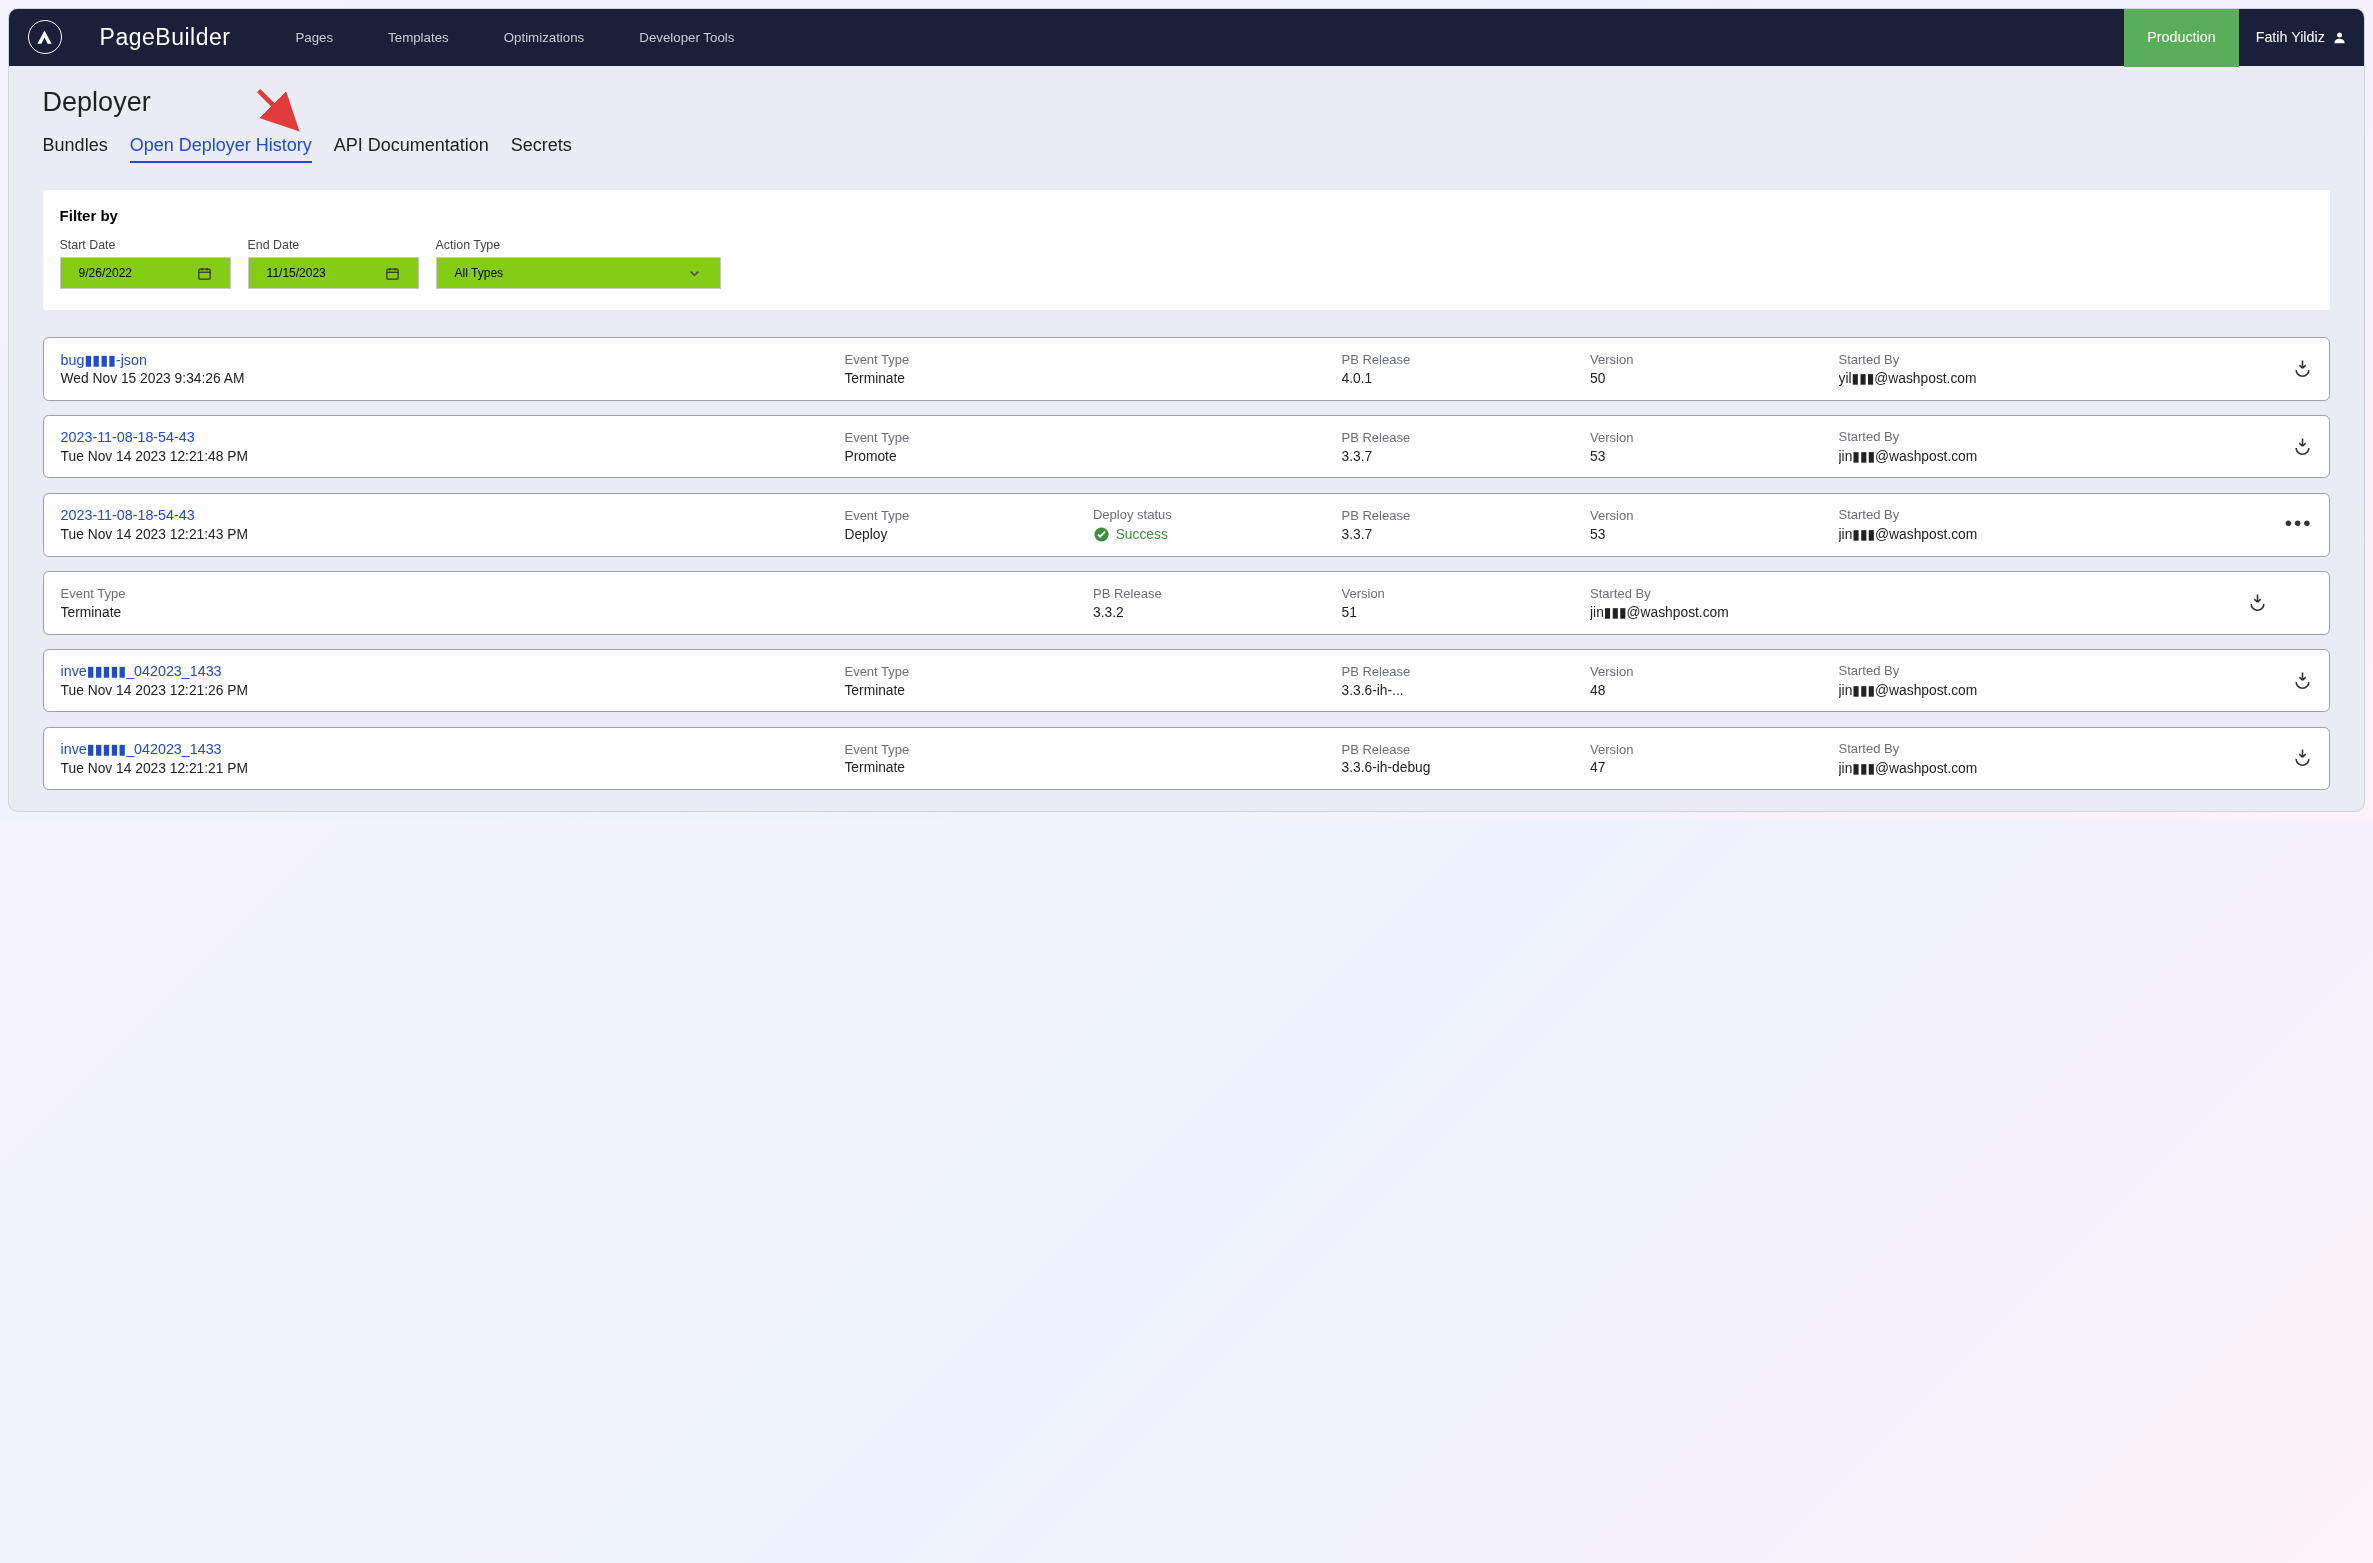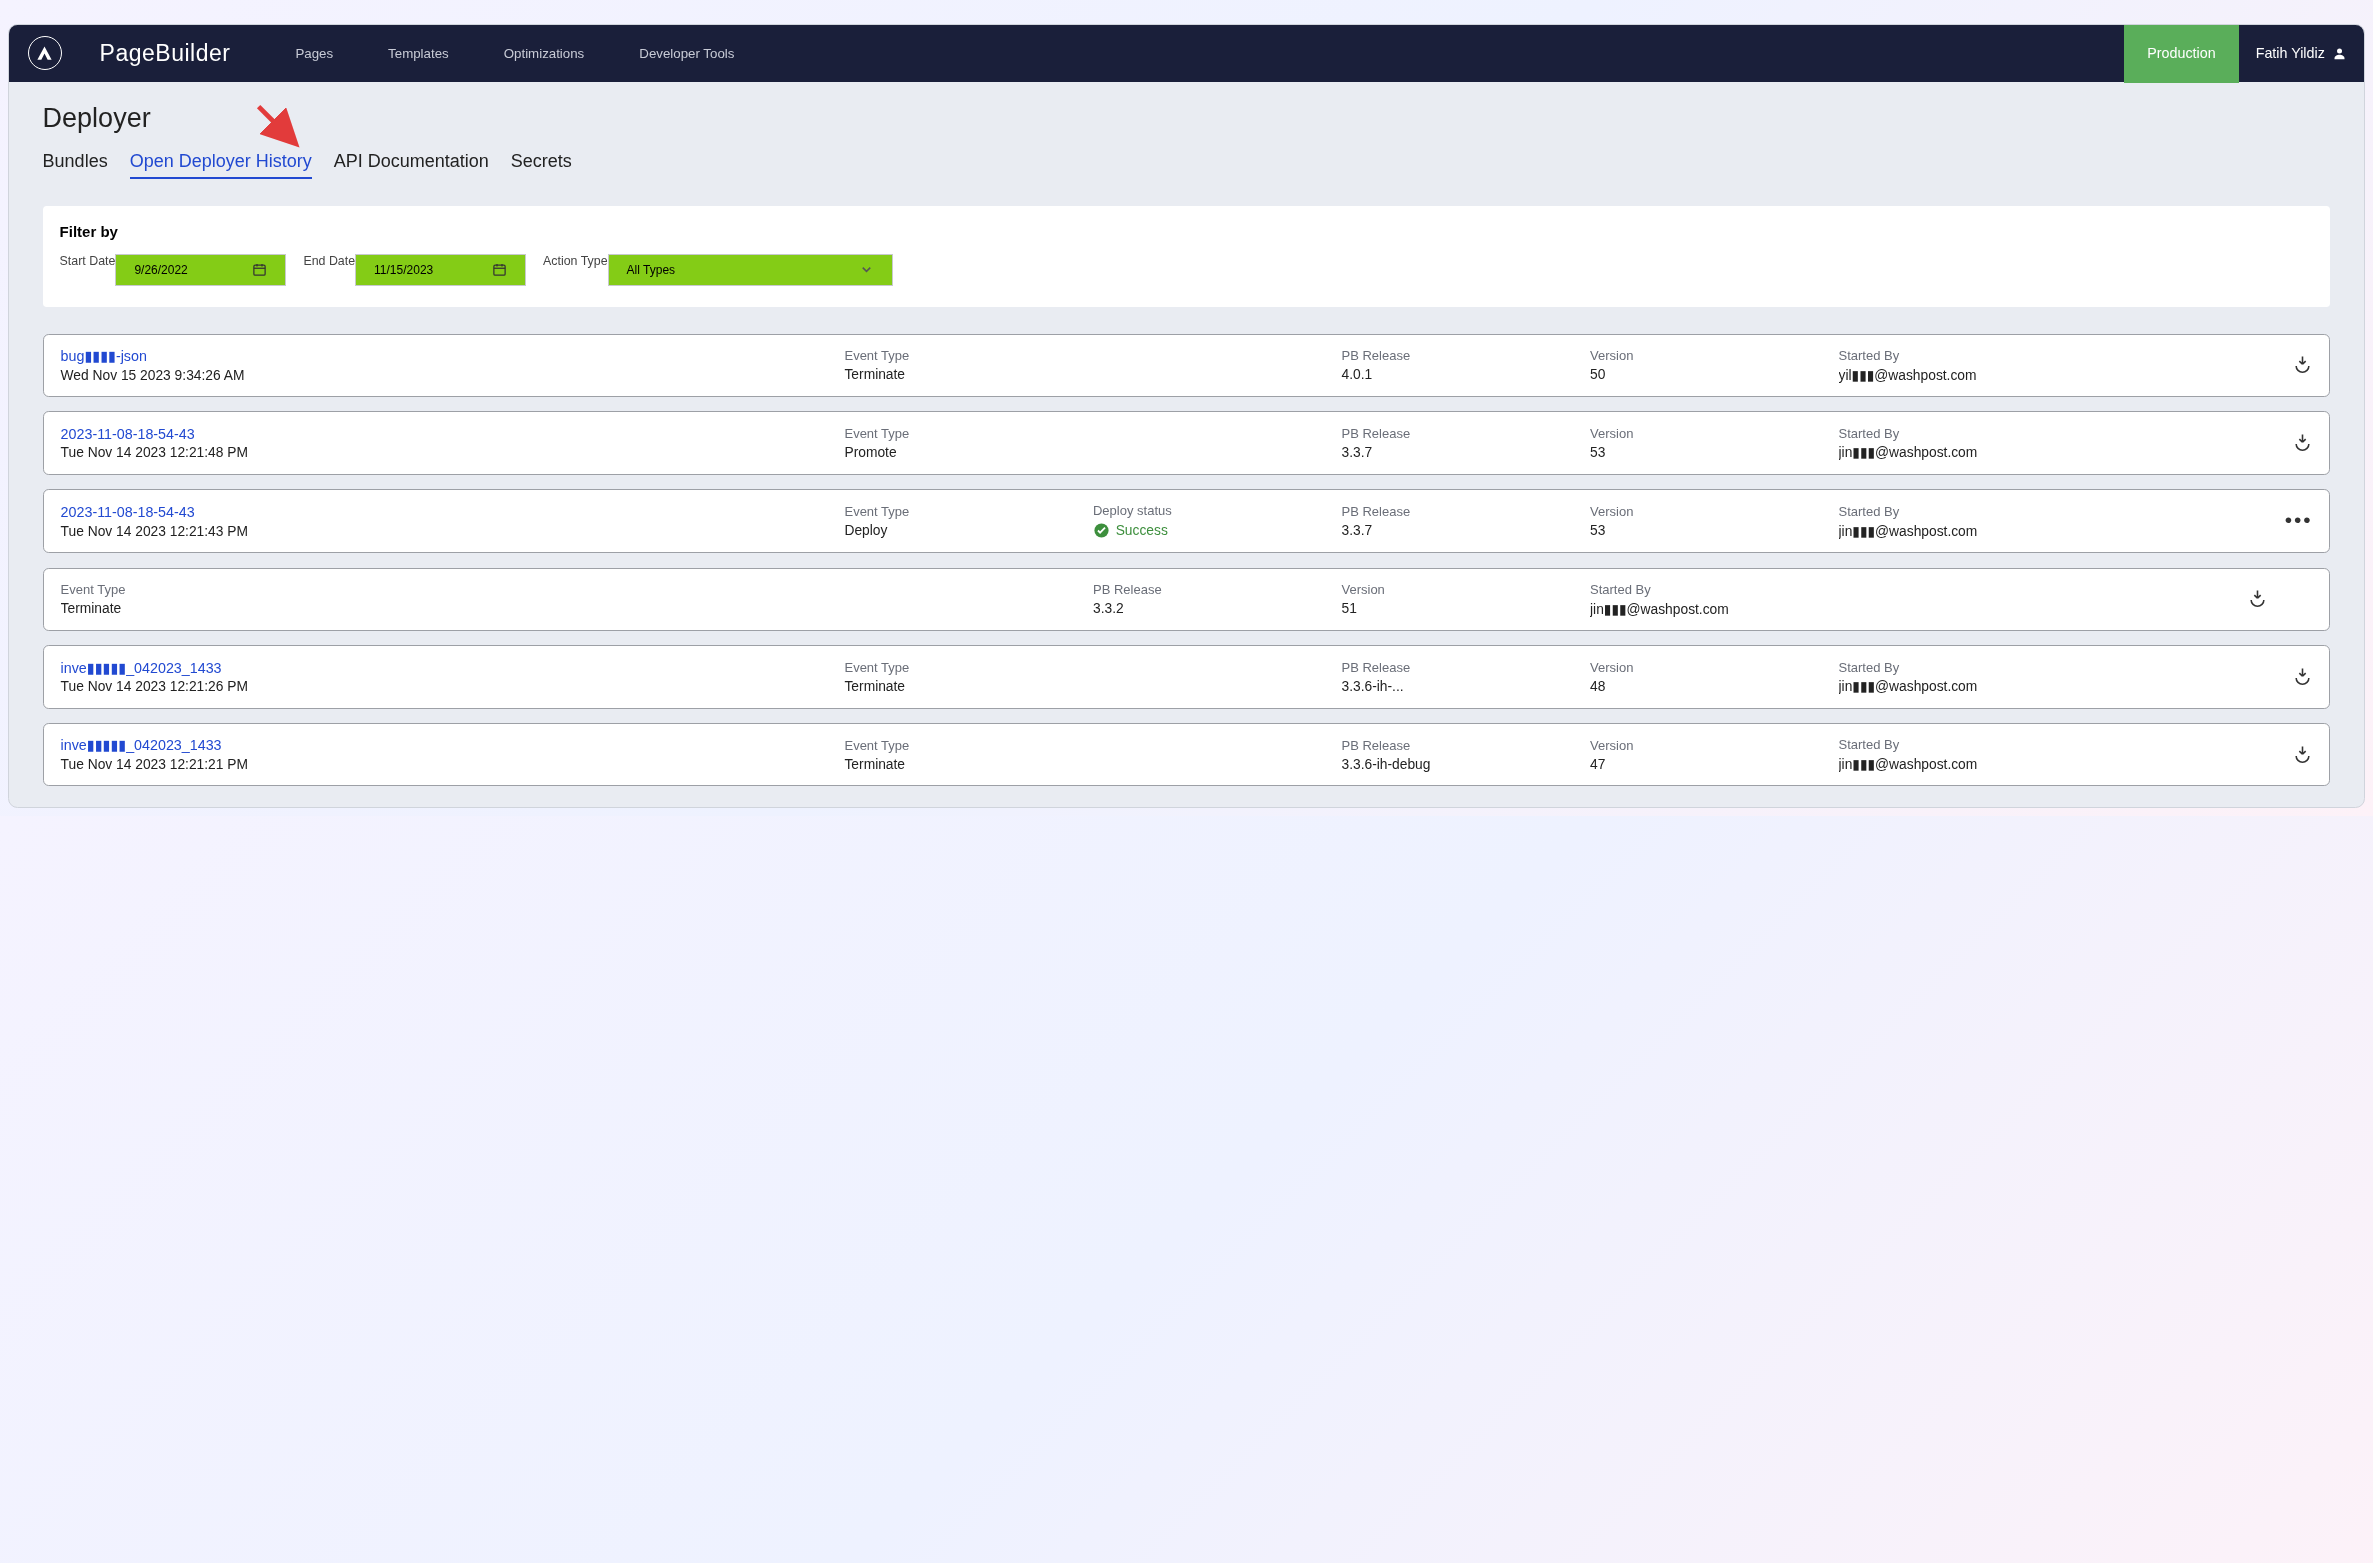--- a/index.html
+++ b/index.html
@@ -86,21 +86,21 @@
 
 
 .filter-panel {
   background: #fff;
   border-radius: 3.8px;
   padding: 17px 17px 21px;
   margin-bottom: 27px;
 }
 .filter-title { font-weight: 700; font-size: 15px; margin-bottom: 13.3px; }
 .filter-row { display: flex; gap: 17px; }
-.filter-group { display: flex; flex-direction: row; }
+.filter-group { display: flex; flex-direction: column; }
 .filter-label { font-size: 12.4px; color: #444; margin-bottom: 5.7px; }
 .date-input, .select-input {
   border: 1px solid #c7c9ce;
   height: 32px;
   padding: 0 18px;
   font-size: 12px;
   display: flex;
   align-items: center;
   justify-content: space-between;
   background: #84cc16;
@@ -125,21 +125,21 @@
 .title-link { color: #2149d1; font-size: 14.3px; cursor: pointer; white-space: nowrap; overflow:hidden; text-overflow: ellipsis;}
 .timestamp { font-size: 13.8px; color: #222; margin-top: 3.8px; }
 .deploy-status { display:flex; align-items:center; gap:5.7px; color:#3d8f3d; font-size:13.8px;}
 .check-circle { width:17px; height:17px; }
 .action-icon { width:19px; height:19px; fill:#444; cursor:pointer; }
 .dots { font-size:21px; letter-spacing:1.9px; color:#333; cursor:pointer; line-height:9.5px;}
 </style>
 </head>
 <body>
 
-<div class="app-frame" style="position:relative;margin-top:16px;">
+<div class="app-frame" style="position:relative;">
 
   <div class="topbar">
     <div class="logo-circle">
       <svg viewBox="0 0 24 24">
           <path d="M12 3 L21 20 L16 20 L12 12 L8 20 L3 20 Z" fill="#fff"></path>
         </svg>
     </div>
     <div class="brand">PageBuilder</div>
     <div class="nav-items">
       <div class="nav-item">Pages</div>

